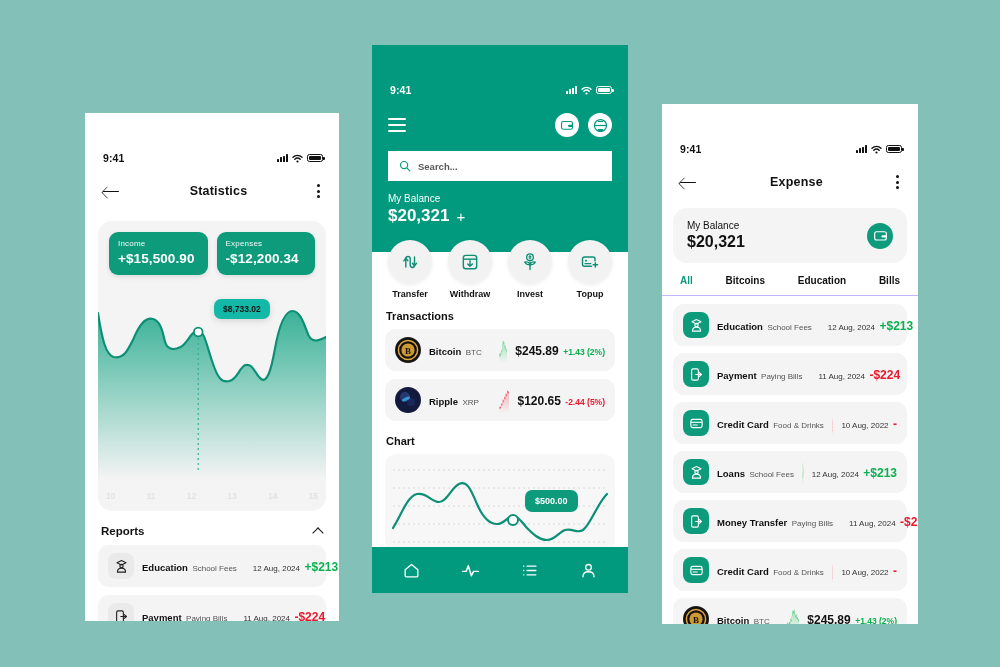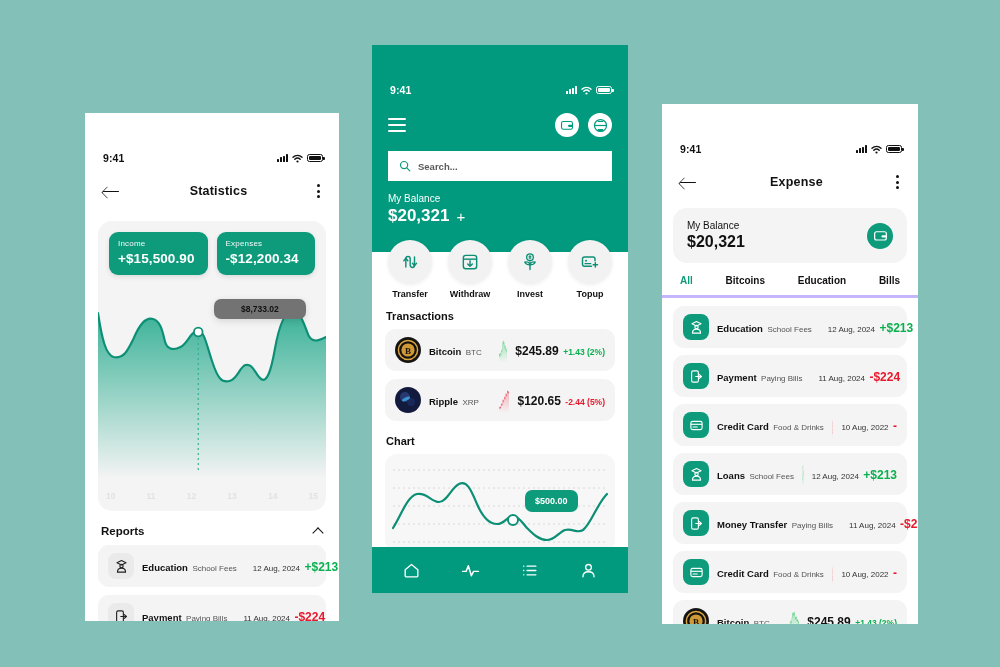--- a/index.html
+++ b/index.html
@@ -68,22 +68,22 @@
   .sum-card {
     flex:1; background:#0d9b7c; border-radius: 9px; padding: 7px 9px 9px;
     color:#fff; box-shadow: 0 2px 5px rgba(0,0,0,.10);
   }
   .sum-label { font-size: 8px; letter-spacing:.2px; opacity:.95; }
   .sum-value { font-size: 13.5px; font-weight: bold; margin-top: 3px; letter-spacing:.1px; }
 
   .bigchart { position:absolute; left:0; right:0; top:78px; bottom:0; }
   .bigchart svg { width:100%; height: 180px; display:block; }
   .tooltip-pill {
-    position:absolute; background:#737373; border-radius:7px;
-    font-size:8.5px; font-weight:bold; color:#111; padding:5px 27px;
+    position:absolute; background:#14b8a6; border-radius:7px;
+    font-size:8.5px; font-weight:bold; color:#111; padding:5px 9px;
     box-shadow: 0 2px 7px rgba(0,0,0,.13); white-space:nowrap;
   }
   .xaxis {
     position:absolute; left:0; right:0; bottom: 10px;
     display:flex; justify-content:space-between; padding: 0 8px;
   }
   .xaxis span { font-size: 8.5px; color:#e2e2e2; font-weight:bold; }
 
   .reports-head {
     display:flex; align-items:center; justify-content:space-between;
@@ -178,21 +178,21 @@
     padding: 12px 14px; display:flex; align-items:center; justify-content:space-between;
   }
   .bal-label { font-size: 10px; color:#111; font-weight:500; }
   .bal-value { font-size: 16px; color:#111; font-weight:bold; margin-top: 2px; }
   .bal-circ {
     width: 26px; height:26px; border-radius:50%; background:#0d9b7c;
     display:flex; align-items:center; justify-content:center; cursor:pointer;
   }
   .tabs {
     display:flex; justify-content:space-between; padding: 12px 18px 9px;
-    border-bottom: 3px solid #c4b5fd;
+    border-bottom: 1px solid #c4b5fd;
   }
   .tab { font-size: 10px; font-weight:bold; color:#111; cursor:pointer; }
   .tab.active { color:#0d9b7c; }
   .list3 { padding-top: 8px; }
   .list3 .row { margin: 0 11px 7px; }
 </style>
 </head>
 <body>
 
 <div class="phone" id="phone-left">

